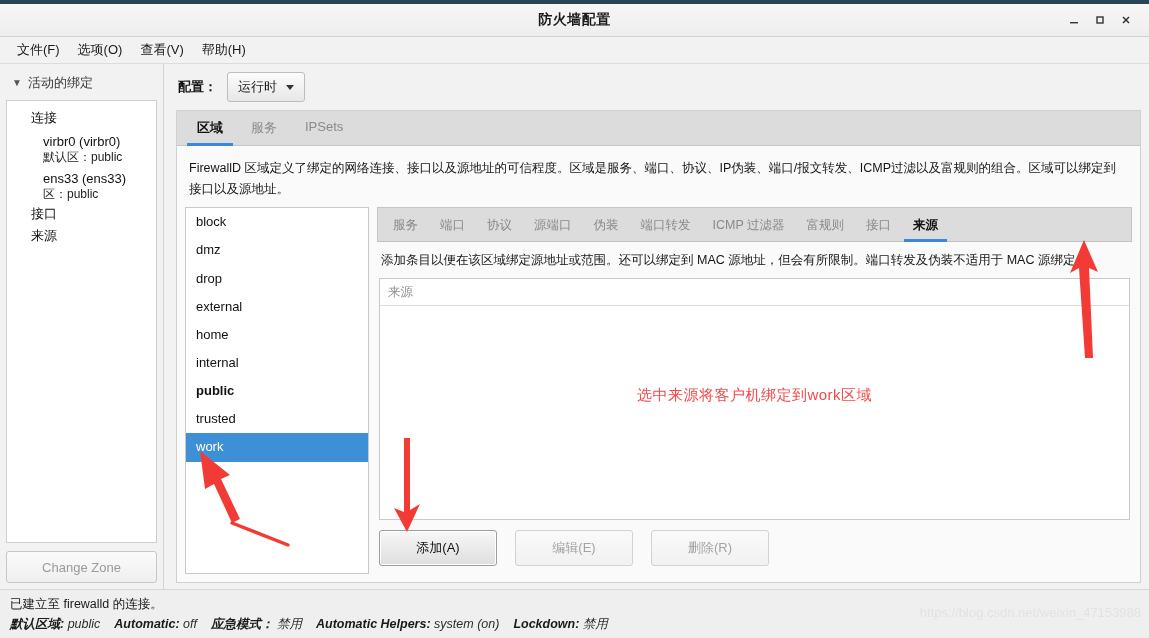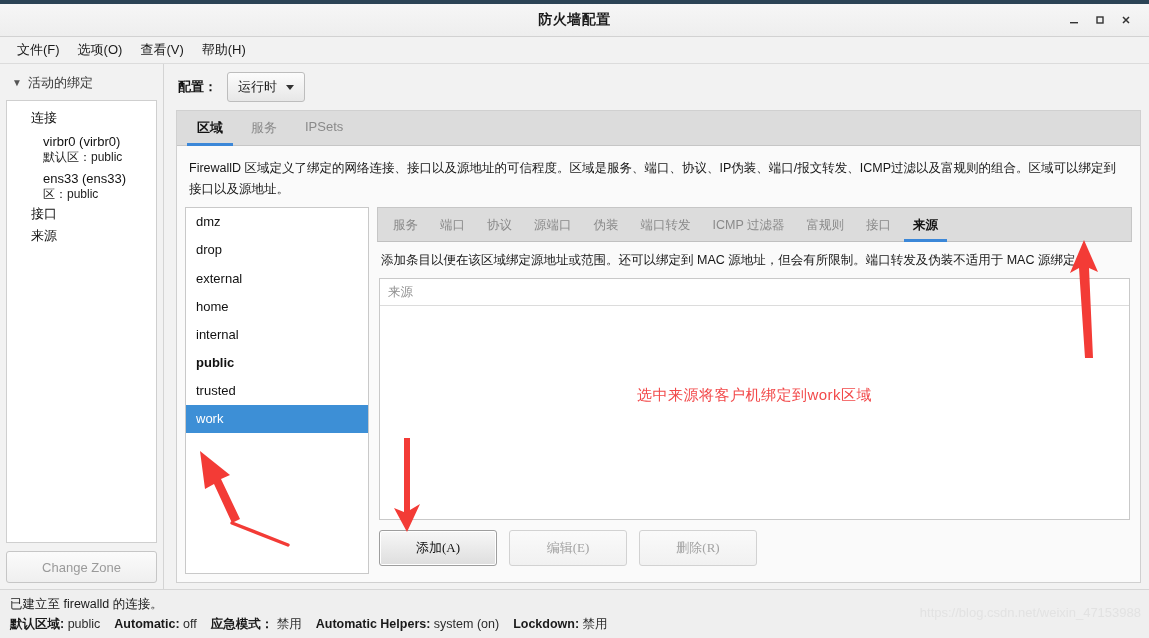--- a/index.html
+++ b/index.html
@@ -337,24 +337,23 @@
     position: absolute;
     left: 0; right: 0;
     top: 80px;
     text-align: center;
     color: #f2494a;
     font-size: 15px;
     letter-spacing: 0.5px;
   }
   .action-row {
     display: flex;
-    gap: 4px;
+    gap: 10px;
     padding: 10px 2px 8px 2px;
     flex: 0 0 auto;
-    font-family: Liberation Serif, serif;
   }
   .btn {
     min-width: 88px;
     padding: 8px 14px;
     border: 1px solid #bdbdbd;
     border-radius: 3px;
     background: linear-gradient(#fcfcfc, #e6e6e6);
     font-size: 13px;
     color: #111;
     text-align: center;
@@ -386,21 +385,21 @@
     padding: 2px 0 3px 0;
   }
   .status-line2 {
     font-size: 12.5px;
     color: #1a1a1a;
     display: flex;
     gap: 14px;
     align-items: baseline;
     flex-wrap: nowrap;
   }
-  .stat { white-space: nowrap; }
+  .stat { white-space: nowrap; font-style: italic; }
   .stat b { font-weight: bold; }
   .stat span { color: #2c2c2c; }
   .watermark {
     position: absolute;
     right: 8px;
     bottom: 18px;
     font-size: 13px;
     color: #e2e2e2;
     white-space: nowrap;
   }
@@ -491,20 +490,21 @@
           <div class="tab active">区域</div>
           <div class="tab">服务</div>
           <div class="tab">IPSets</div>
         </div>
 
         <div class="panel-desc">FirewallD 区域定义了绑定的网络连接、接口以及源地址的可信程度。区域是服务、端口、协议、IP伪装、端口/报文转发、ICMP过滤以及富规则的组合。区域可以绑定到接口以及源地址。</div>
 
         <div class="zone-area">
 
           <div class="zone-list">
+            <div class="zone-item">block</div>
             <div class="zone-item">dmz</div>
             <div class="zone-item">drop</div>
             <div class="zone-item">external</div>
             <div class="zone-item">home</div>
             <div class="zone-item">internal</div>
             <div class="zone-item bold">public</div>
             <div class="zone-item">trusted</div>
             <div class="zone-item selected">work</div>
           </div>
 

